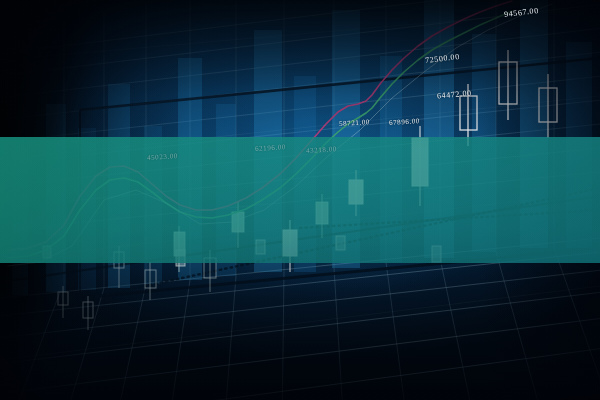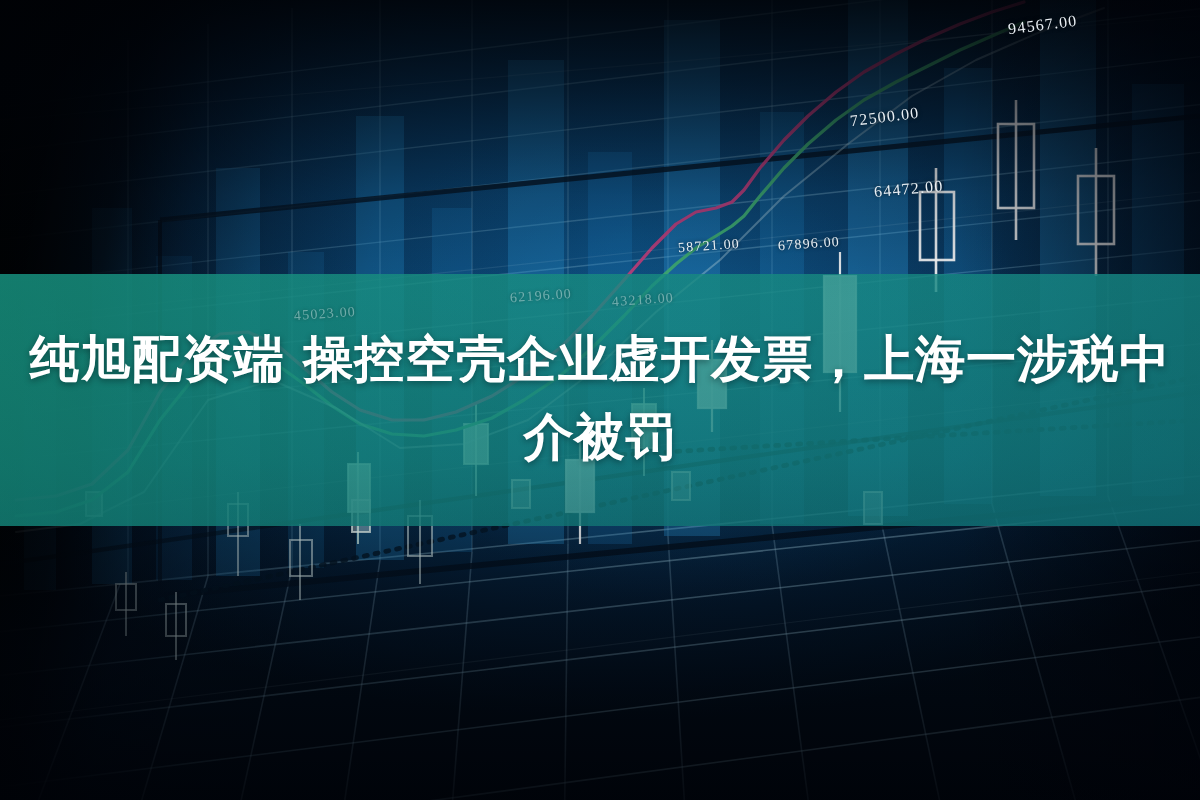--- a/index.html
+++ b/index.html
@@ -264,15 +264,14 @@
   <div class="tag sm" style="left:339px;top:119px;transform:rotate(-4deg);">58721.00</div>
   <div class="tag sm" style="left:389px;top:118px;transform:rotate(-4deg);">67896.00</div>
 
   <div class="band"></div>
   <div class="band-shade"></div>
 
   <div class="tag dim sm" style="left:255px;top:144px;transform:rotate(-4deg);">62196.00</div>
   <div class="tag dim sm" style="left:306px;top:146px;transform:rotate(-4deg);">43218.00</div>
   <div class="tag dim sm" style="left:147px;top:153px;transform:rotate(-4deg);">45023.00</div>
 
-  <div class="headline">纯旭配资端 操控空壳企业虚开发票，上海一涉税中介被罚</div>
 
 </div>
 
 </body></html>

